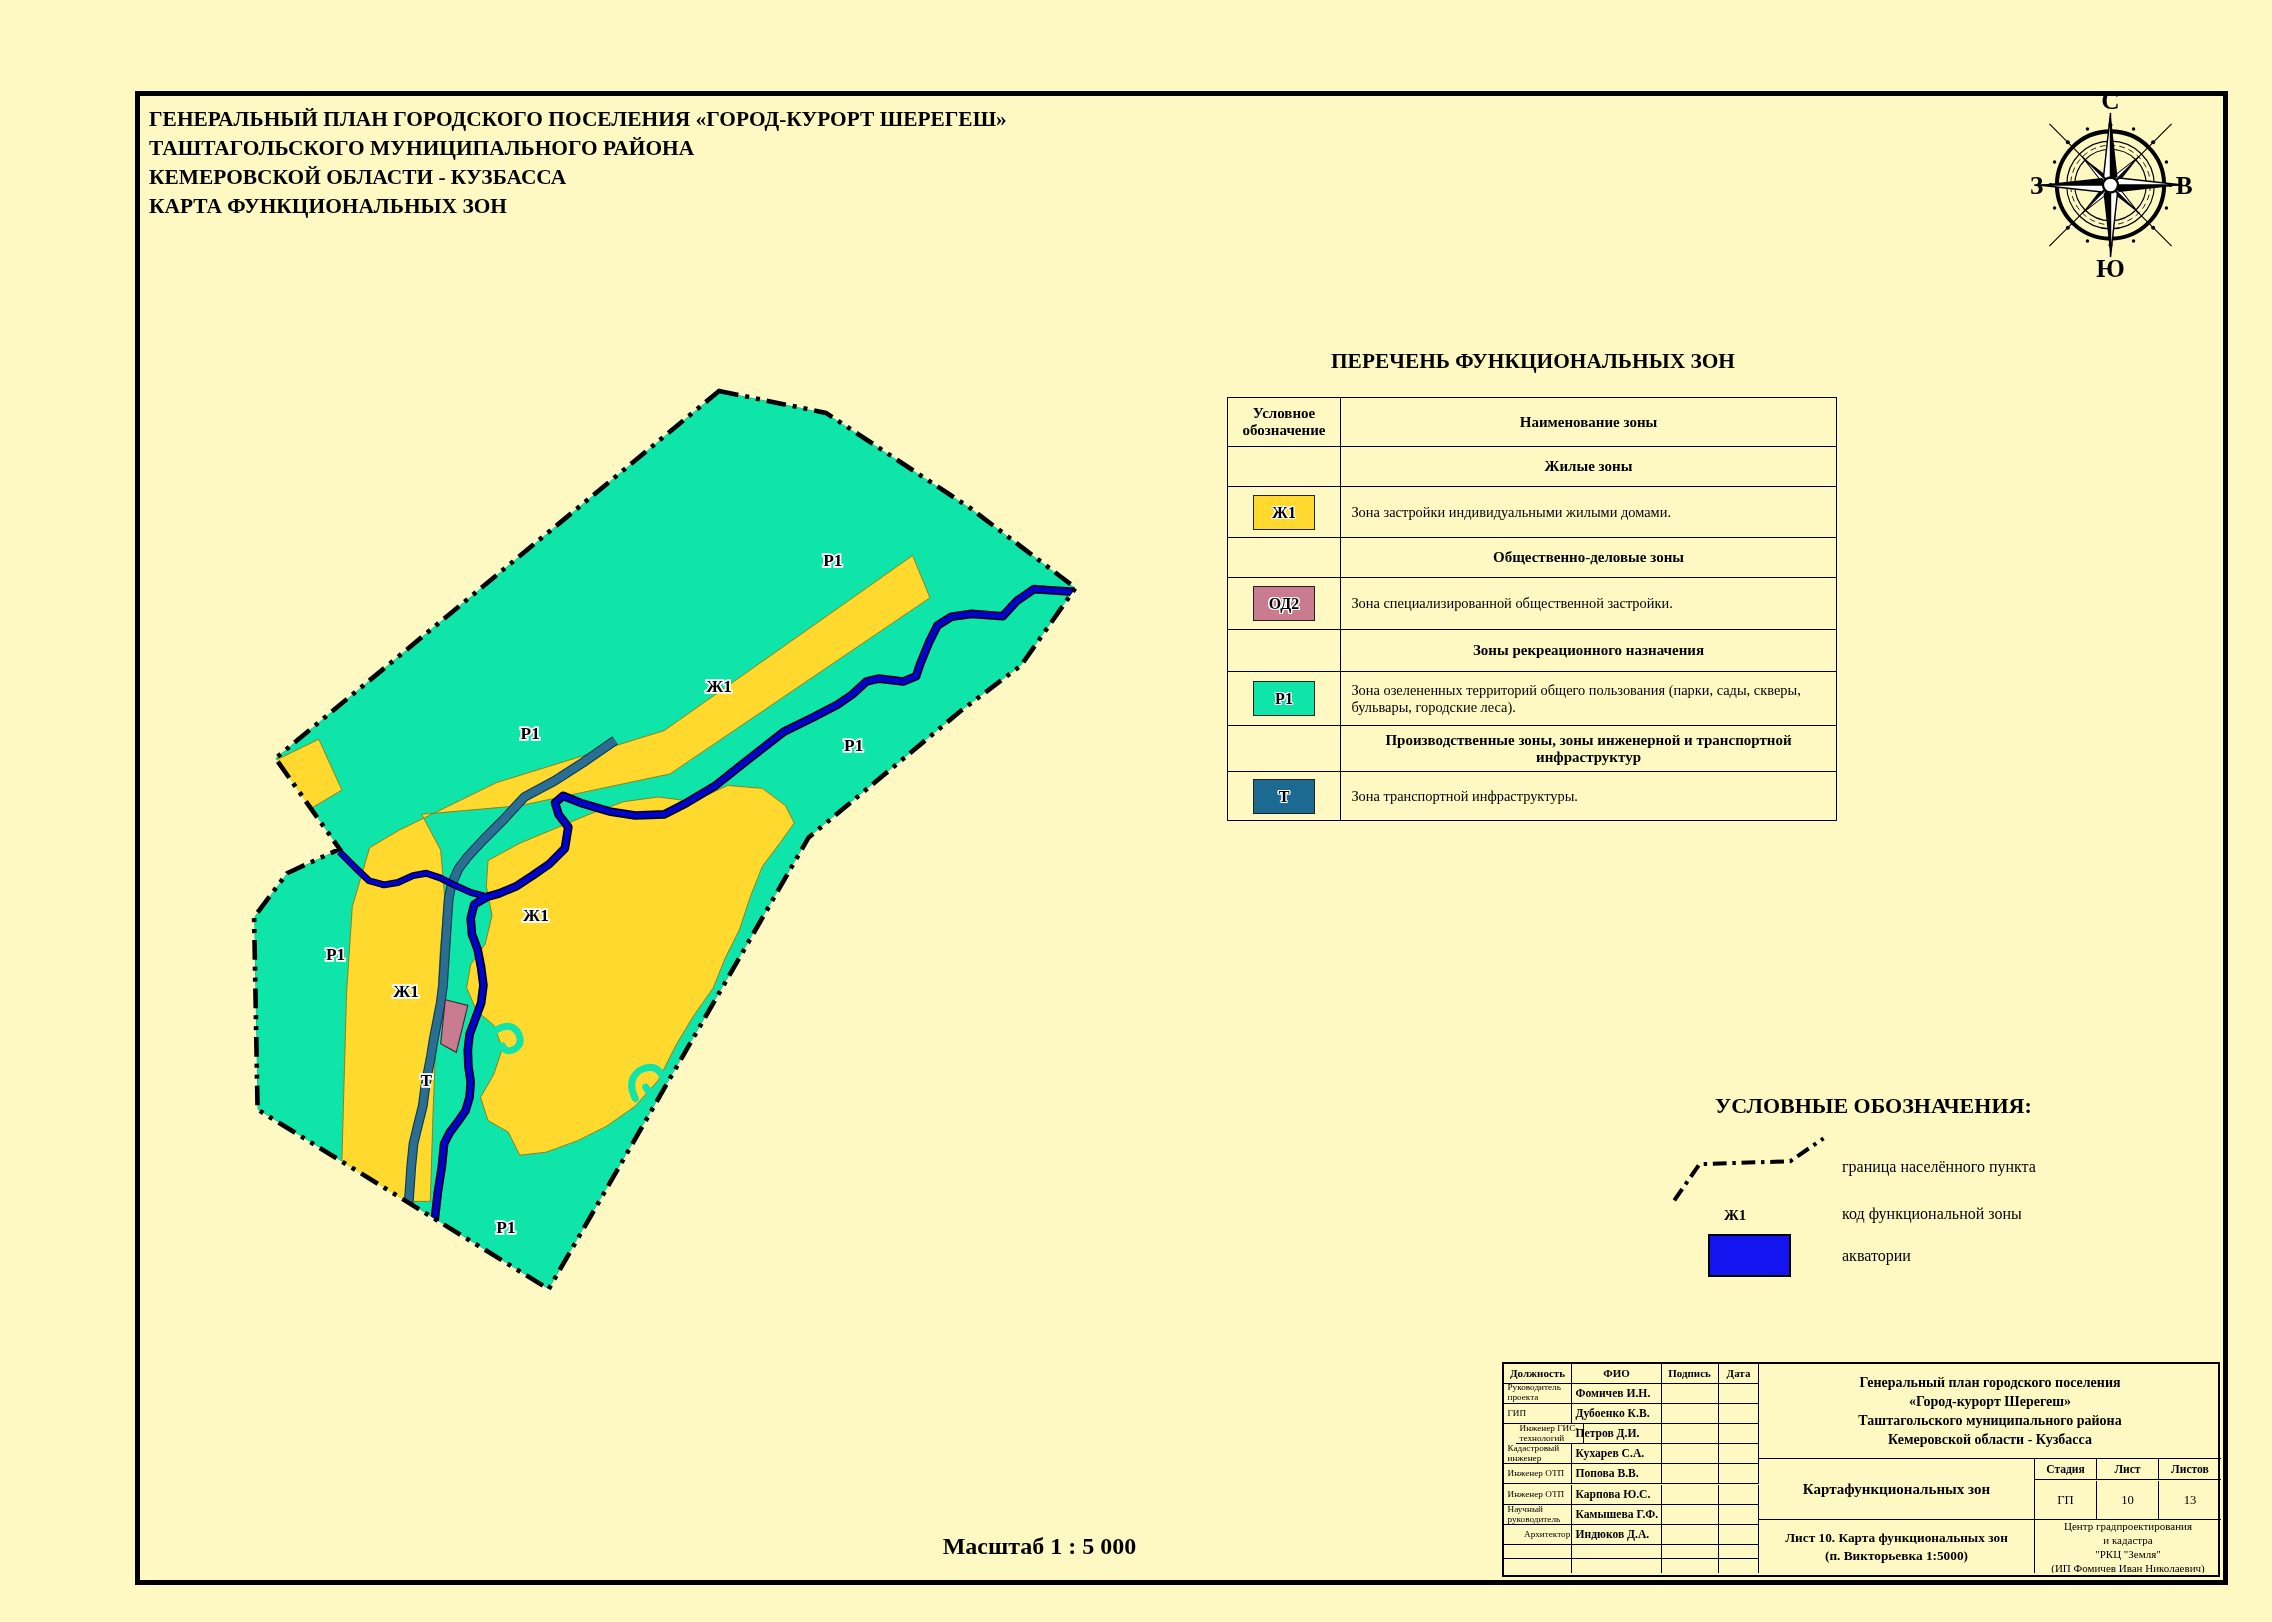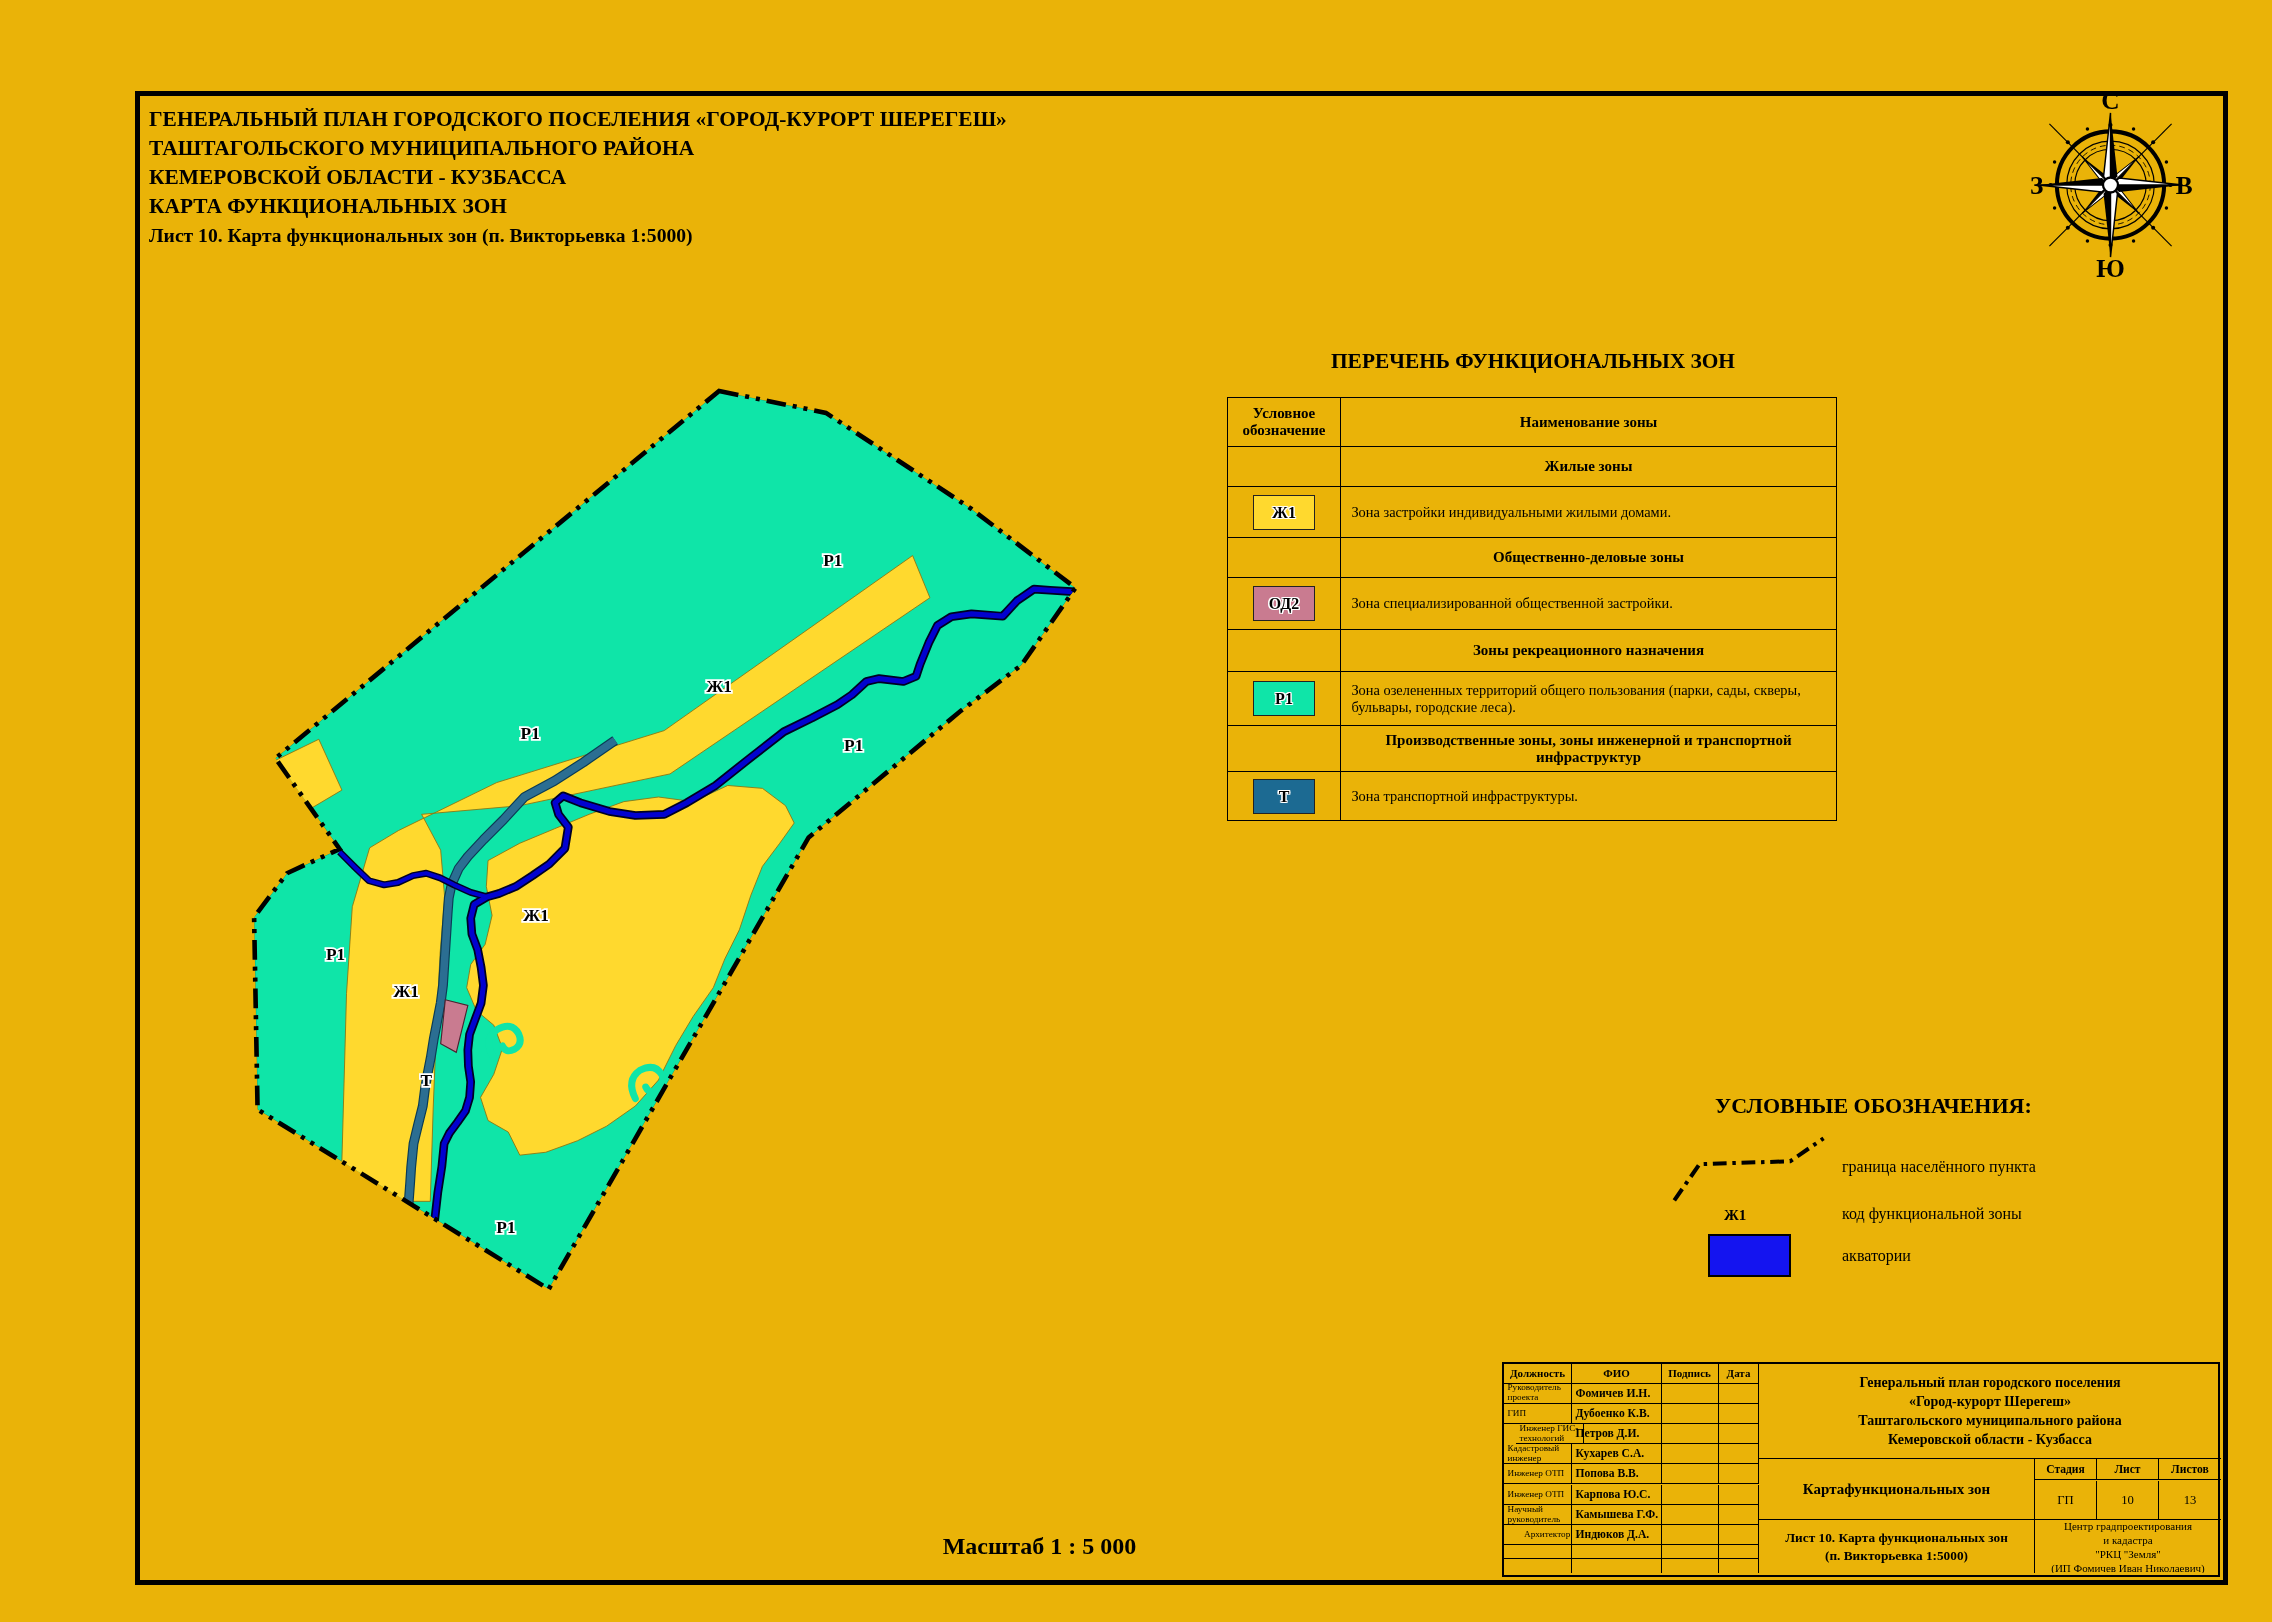--- a/index.html
+++ b/index.html
@@ -1,16 +1,16 @@
 <!DOCTYPE html>
 <html style="font-size:9.2px"><head>
 <meta charset="utf-8">
 <style>
   html,body{margin:0;padding:0;background:#fff;}
-  #sheet{position:relative;width:2273px;height:1623px;background:#eab308;overflow:hidden;
+  #sheet{position:relative;width:2273px;height:1623px;background:#fef9c3;overflow:hidden;
          font-family:"Liberation Serif","DejaVu Serif",serif;color:#000;}
   #frame{position:absolute;left:135px;top:91px;width:2083px;height:1484px;border:5.2px solid #000;}
 
   
   #titleblock{position:absolute;left:149px;top:105px;width:1328px;}
   #titleblock .tl{font-weight:bold;font-size:21.4px;line-height:29px;white-space:nowrap;}
   #titleblock .tl.sub{font-size:19.6px;}
 
   
   #compass{position:absolute;left:2024px;top:87px;}
@@ -68,21 +68,20 @@
 <body>
 
 <div id="sheet">
   <div id="frame"></div>
 
   <div id="titleblock">
     <div class="tl">ГЕНЕРАЛЬНЫЙ ПЛАН ГОРОДСКОГО ПОСЕЛЕНИЯ «ГОРОД-КУРОРТ ШЕРЕГЕШ»</div>
     <div class="tl">ТАШТАГОЛЬСКОГО МУНИЦИПАЛЬНОГО РАЙОНА</div>
     <div class="tl">КЕМЕРОВСКОЙ ОБЛАСТИ - КУЗБАССА</div>
     <div class="tl">КАРТА ФУНКЦИОНАЛЬНЫХ ЗОН</div>
-    <div class="tl sub">Лист 10. Карта функциональных зон (п. Викторьевка 1:5000)</div>
   </div>
 
   <div id="compass">
     <svg width="173" height="196" viewBox="0 0 300 340">
       <g transform="translate(150,170)">
         <line x1="42" y1="-42" x2="106" y2="-106" stroke="#000" stroke-width="2"></line>
         <line x1="-42" y1="-42" x2="-106" y2="-106" stroke="#000" stroke-width="2"></line>
         <line x1="42" y1="42" x2="106" y2="106" stroke="#000" stroke-width="2"></line>
         <line x1="-42" y1="42" x2="-106" y2="106" stroke="#000" stroke-width="2"></line>
         <circle r="93" fill="none" stroke="#000" stroke-width="7"></circle>

